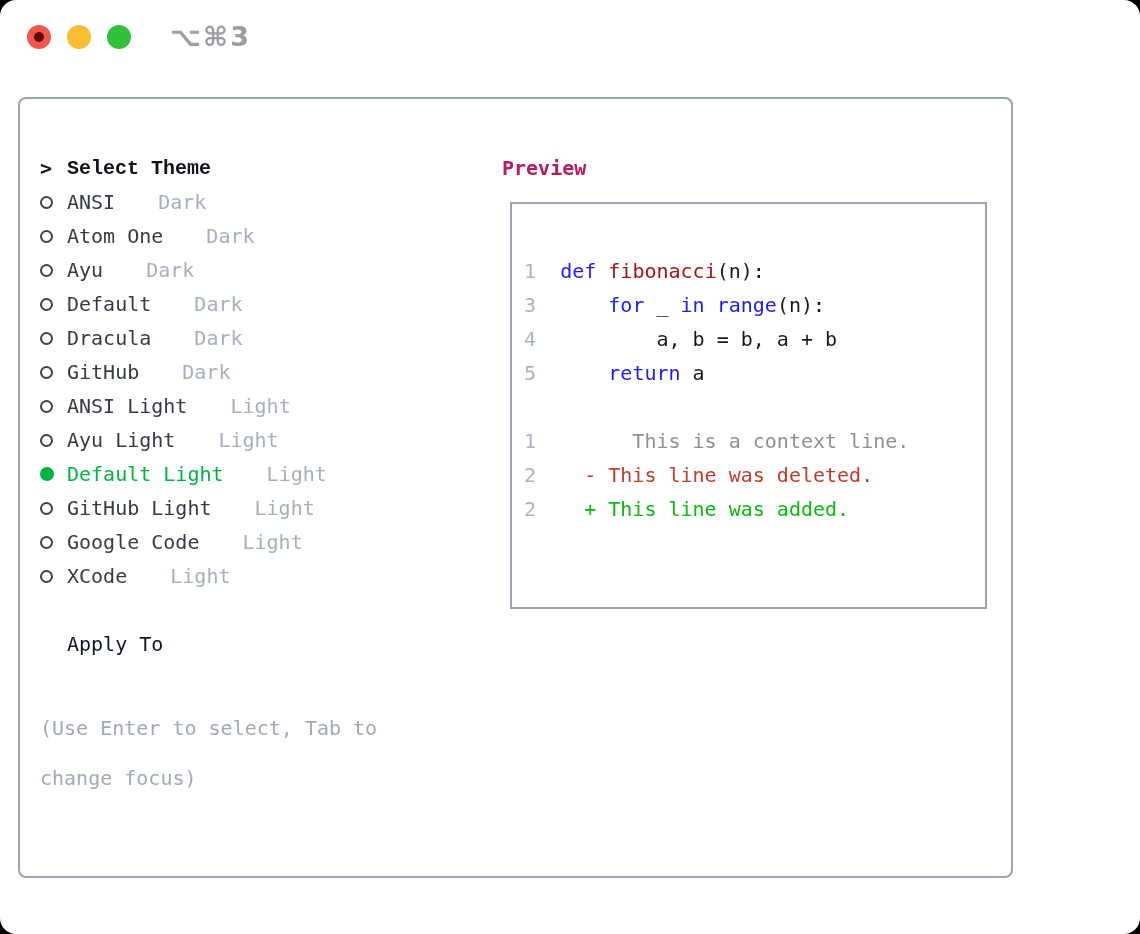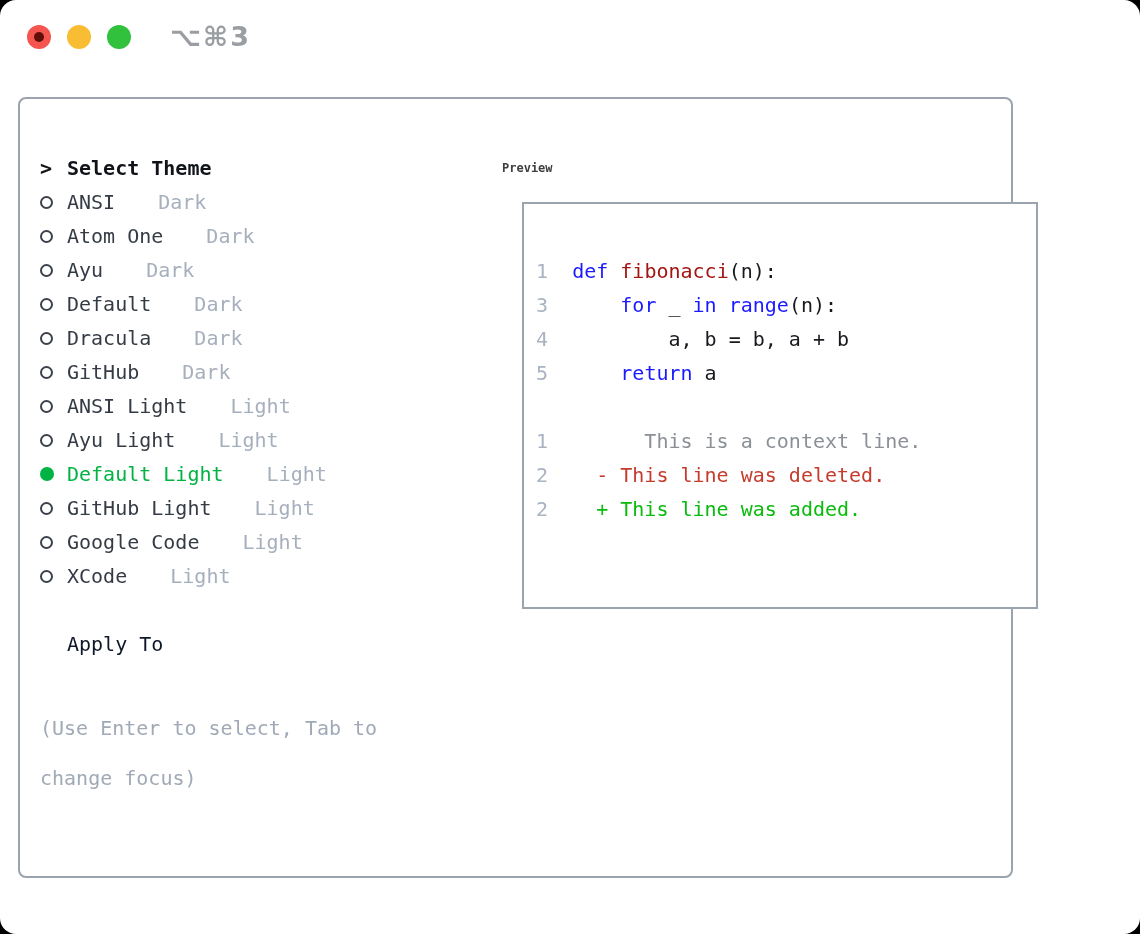--- a/index.html
+++ b/index.html
@@ -20,36 +20,36 @@
     color:#9a9ea3;font-family:"DejaVu Sans","Liberation Sans",sans-serif;letter-spacing:2px;
   }
   
   .panel{
     position:absolute;left:18px;top:97px;width:991px;height:777px;
     border:2px solid #9ba3ae;border-radius:8px;background:#fff;
   }
   .row{display:flex;align-items:center;height:34px;font-size:20px;white-space:pre;}
   .marker{display:inline-flex;align-items:center;width:27px;flex:0 0 27px;}
   .prompt{font-weight:bold;color:#101318;font-size:20px;}
-  .hdr{font-weight:bold;color:#101318;}
+  .hdr{font-weight:bold;color:#101318;font-family:Liberation Mono, monospace;}
   .subhdr{color:#0f172a;}
   .radio{width:13px;height:13px;border-radius:50%;border:2px solid #3c424b;box-sizing:border-box;}
   .radio.filled{border:none;background:var(--sel-green);width:14px;height:14px;}
   .item-name{color:#353b45;}
   .item-name.sel{color:var(--sel-green);}
   .item-variant{color:#a6afbd;margin-left:31px;}
   .left-col{position:absolute;left:20px;top:52px;}
   .spacer{height:34px;}
   .help{font-size:20px;line-height:34px;color:#a0a9b6;white-space:pre;margin-top:16px;}
   
   .preview-title{position:absolute;left:482px;top:52px;height:34px;display:flex;align-items:center;
-    font-size:12px;font-weight:bold;color:#404040;}
+    font-size:20px;font-weight:bold;color:#be185d;}
   .preview-box{
-    position:absolute;left:490px;top:103px;width:516px;height:407px;box-sizing:border-box;
-    border:2px solid #9ba3ae;background:#fff;padding:50px 0 0 12px;overflow:hidden;margin-left:12px;
+    position:absolute;left:490px;top:103px;width:477px;height:407px;box-sizing:border-box;
+    border:2px solid #9ba3ae;background:#fff;padding:50px 0 0 12px;overflow:hidden;
   }
   .code-line{height:34px;line-height:34px;font-size:20px;white-space:pre;}
   .ln{color:#a9b3c2;}
   .kw{color:#1c1aff;}
   .fn{color:#a31512;}
   .pl{color:#17191d;}
   .ctx{color:#8b9097;}
   .del{color:#c53b2c;}
   .add{color:#09bb0c;}
 </style>

